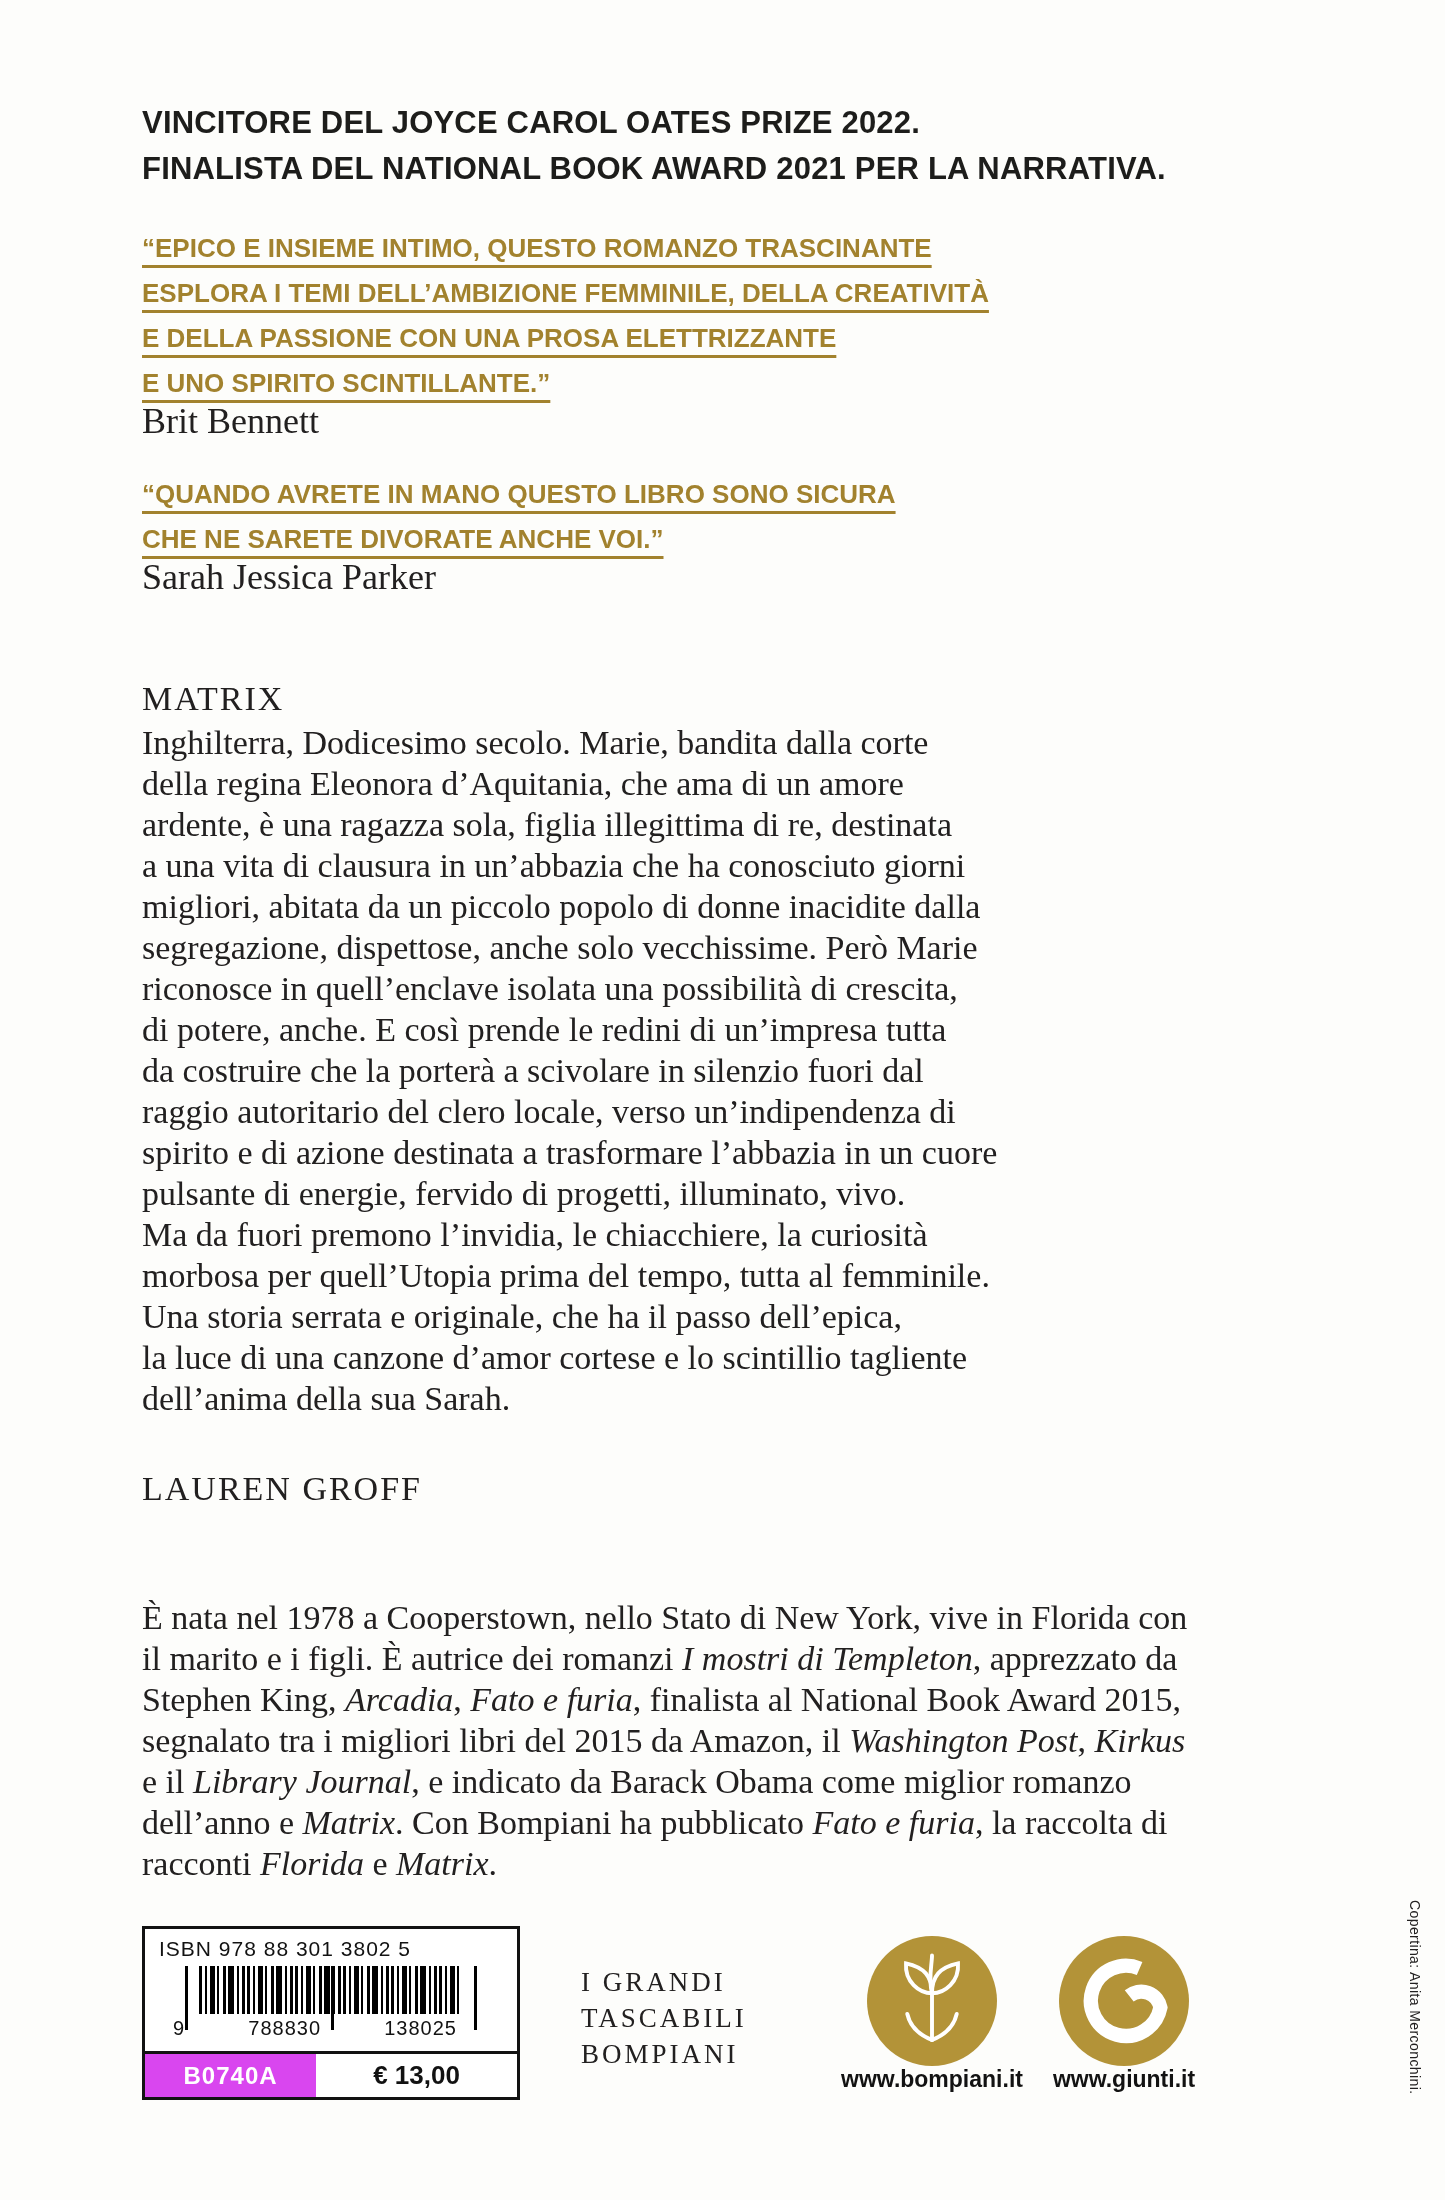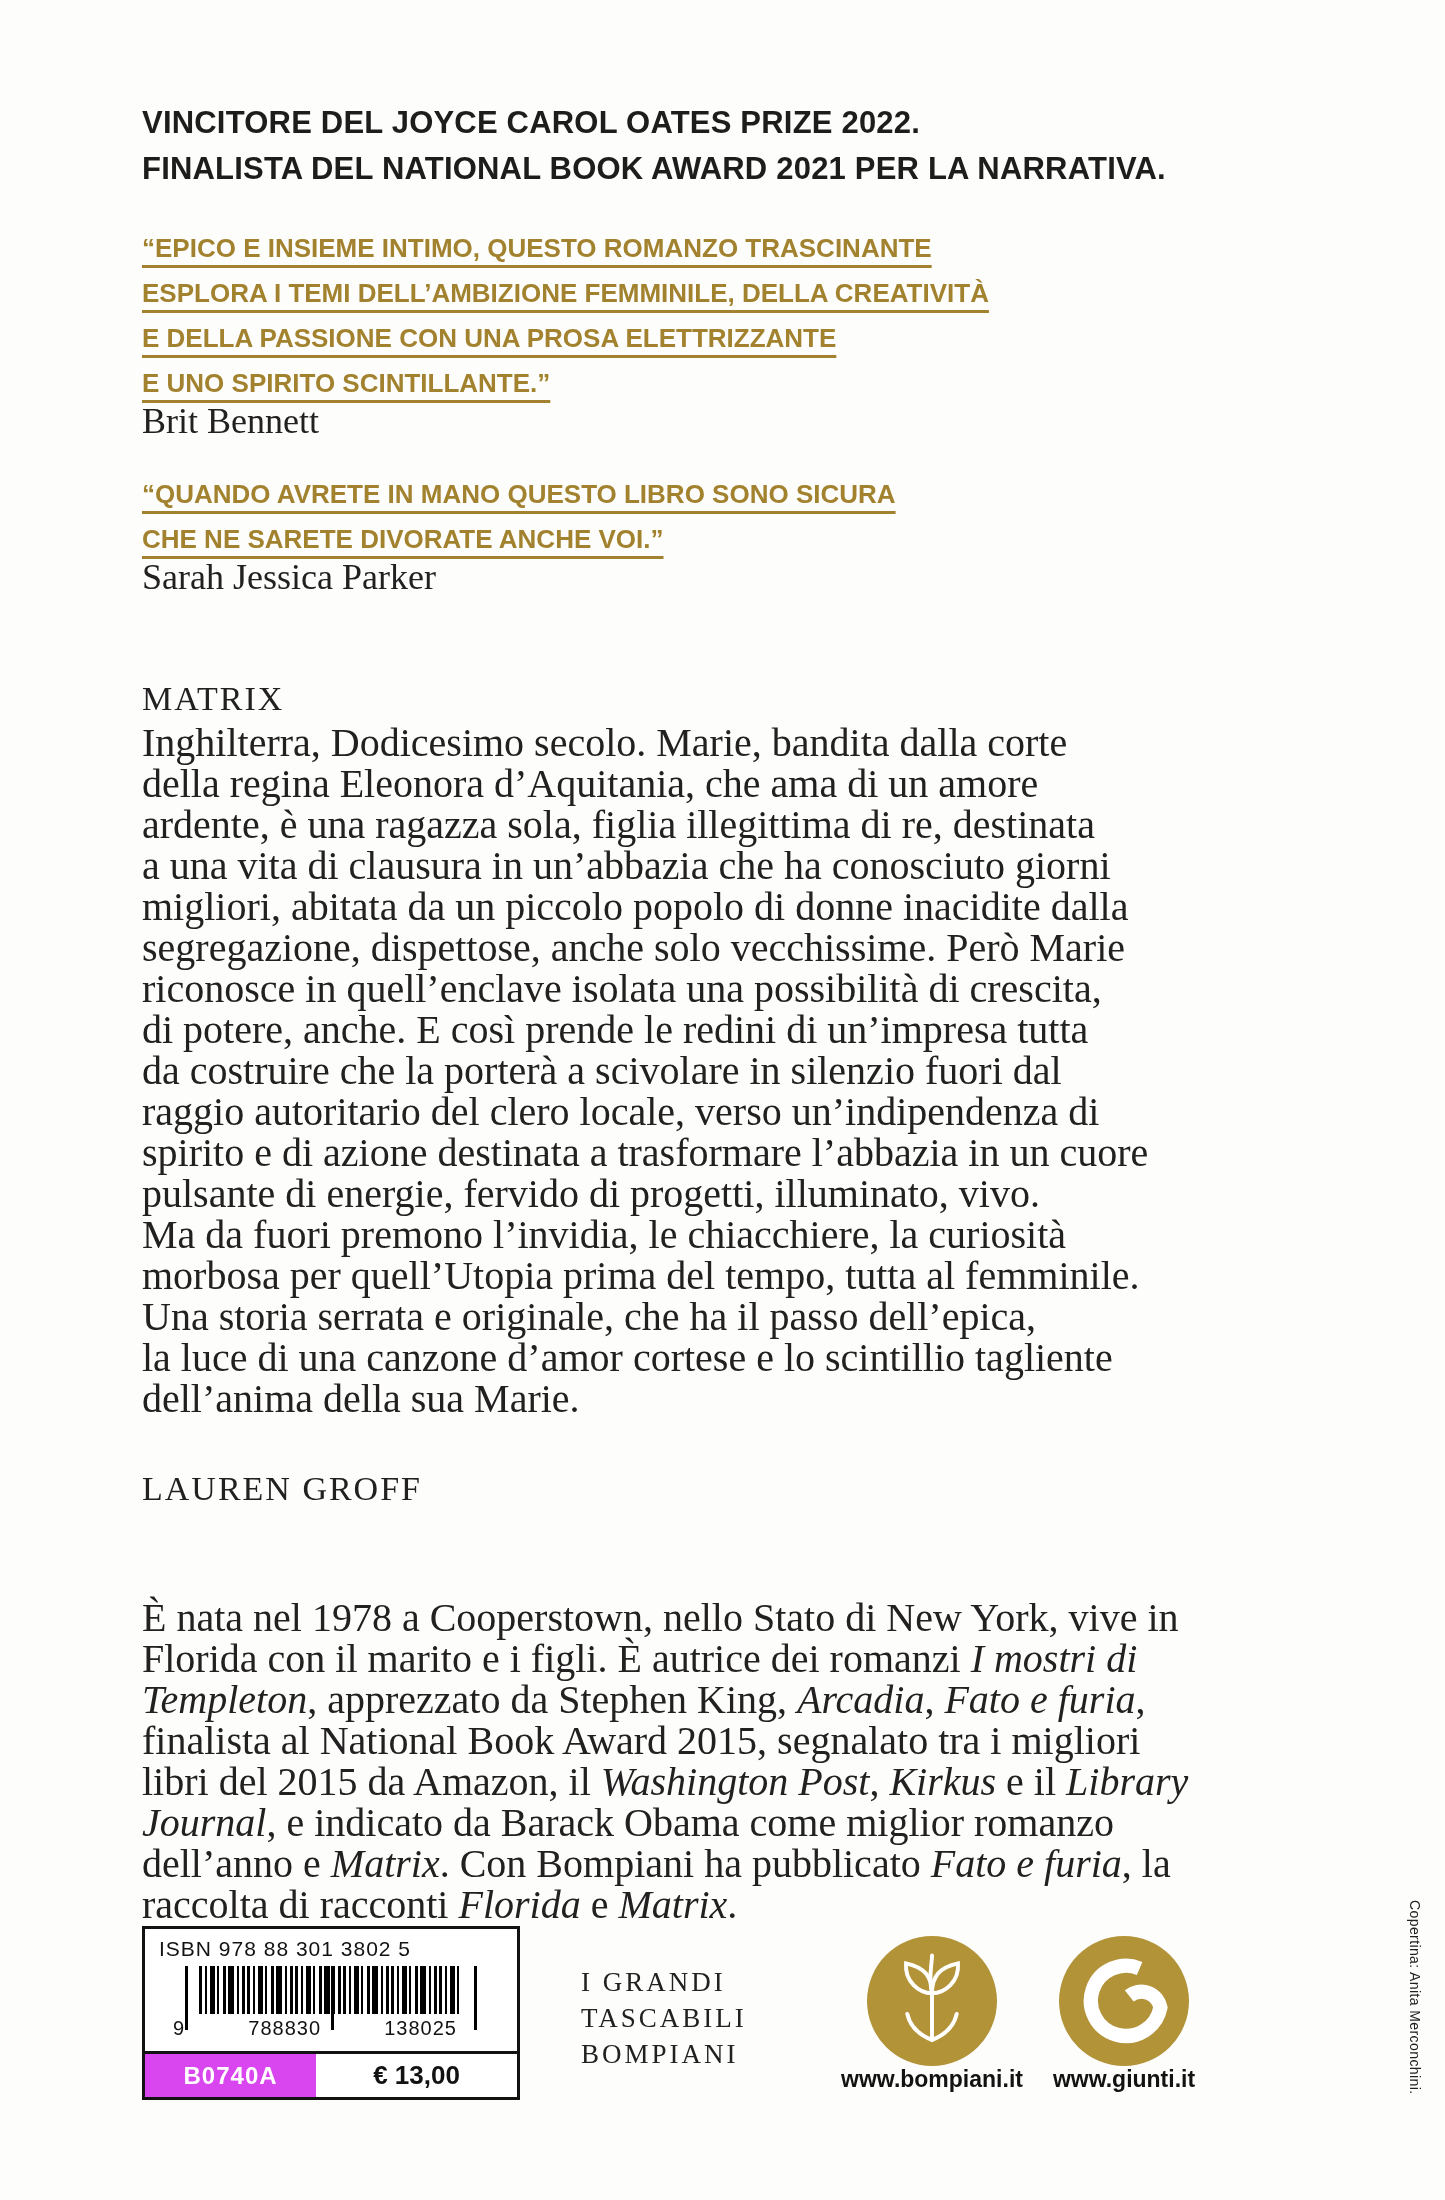--- a/index.html
+++ b/index.html
@@ -36,21 +36,21 @@
   .a2 { top:556px; }
 
   .section-heading {
     position:absolute; left:142px; font-size:34px; letter-spacing:2px; color:#222020;
   }
   .h-matrix { top:680px; }
   .h-groff  { top:1470px; }
 
   .bodytext {
     position:absolute; left:142px; width:1060px;
-    font-size:40px; line-height:41px; color:#222020;
+    font-size:34px; line-height:41px; color:#222020;
   }
   .synopsis { top:722px; }
   .bio { top:1597px; }
   .it { font-style:italic; }
 
   
   .isbn-box {
     position:absolute; left:142px; top:1926px; width:378px; height:174px;
     border:3px solid #121212; background:#ffffff;
   }
@@ -134,21 +134,21 @@
       <div>riconosce in quell’enclave isolata una possibilità di crescita,</div>
       <div>di potere, anche. E così prende le redini di un’impresa tutta</div>
       <div>da costruire che la porterà a scivolare in silenzio fuori dal</div>
       <div>raggio autoritario del clero locale, verso un’indipendenza di</div>
       <div>spirito e di azione destinata a trasformare l’abbazia in un cuore</div>
       <div>pulsante di energie, fervido di progetti, illuminato, vivo.</div>
       <div>Ma da fuori premono l’invidia, le chiacchiere, la curiosità</div>
       <div>morbosa per quell’Utopia prima del tempo, tutta al femminile.</div>
       <div>Una storia serrata e originale, che ha il passo dell’epica,</div>
       <div>la luce di una canzone d’amor cortese e lo scintillio tagliente</div>
-      <div>dell’anima della sua Marie.</div>
+      <div>dell’anima della sua Sarah.</div>
     </div>
 
   <div class="section-heading h-groff">LAUREN GROFF</div>
   <div class="bodytext bio"><span>È nata nel 1978 a Cooperstown, nello Stato di New York, vive in Florida con il marito e i figli. È autrice dei romanzi </span><span class="it">I mostri di Templeton</span><span>, apprezzato da Stephen King, </span><span class="it">Arcadia</span><span>, </span><span class="it">Fato e furia</span><span>, finalista al National Book Award 2015, segnalato tra i migliori libri del 2015 da Amazon, il </span><span class="it">Washington Post</span><span>, </span><span class="it">Kirkus</span><span> e il </span><span class="it">Library Journal</span><span>, e indicato da Barack Obama come miglior romanzo dell’anno e </span><span class="it">Matrix</span><span>. Con Bompiani ha pubblicato </span><span class="it">Fato e furia</span><span>, la raccolta di racconti </span><span class="it">Florida</span><span> e </span><span class="it">Matrix</span><span>.</span></div>
 
   <div class="isbn-box">
     <div class="isbn-label">ISBN 978 88 301 3802 5</div>
     <div class="barcode">
       <div class="bars">
           <div class="bar" style="width: 3px; margin-right: 3px;"></div>

